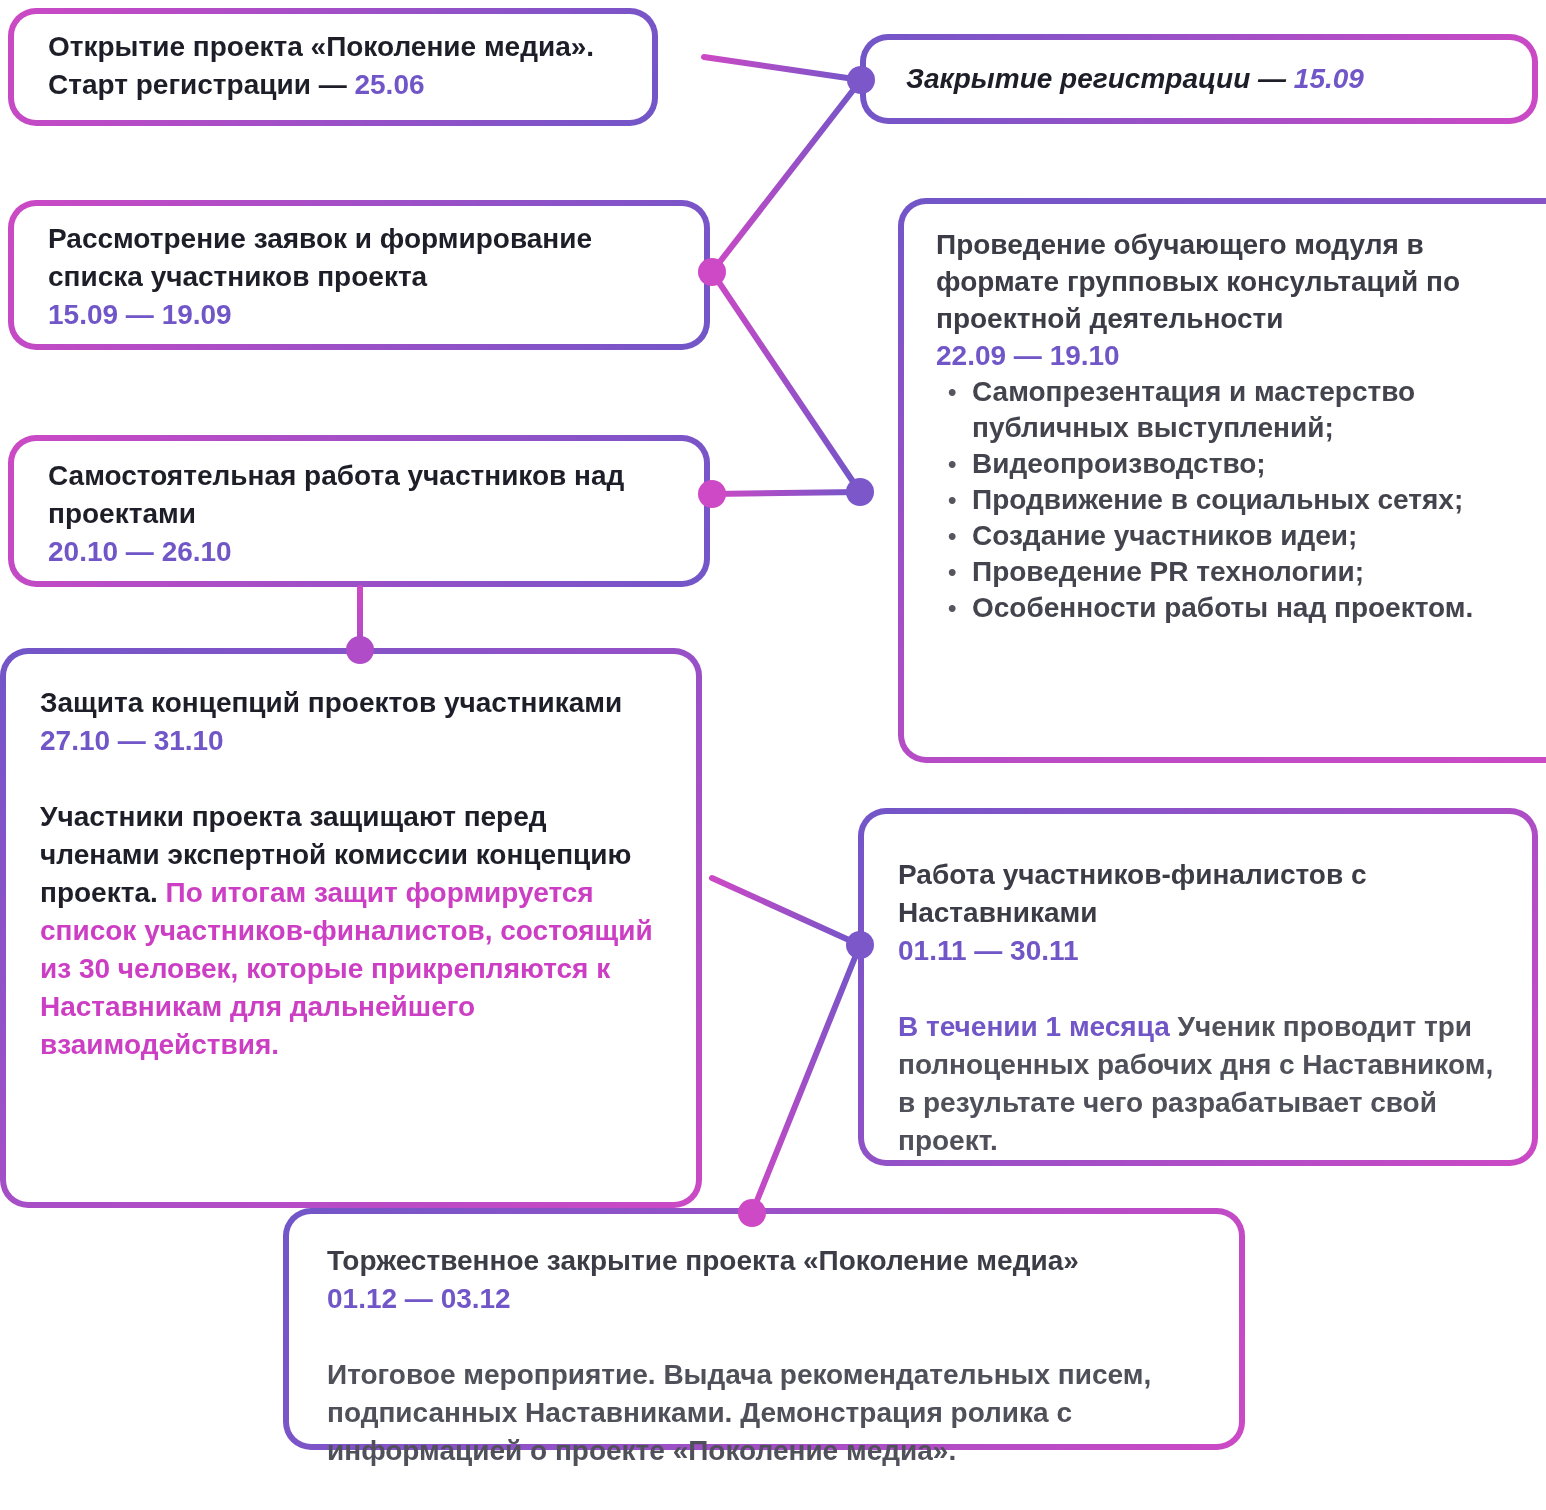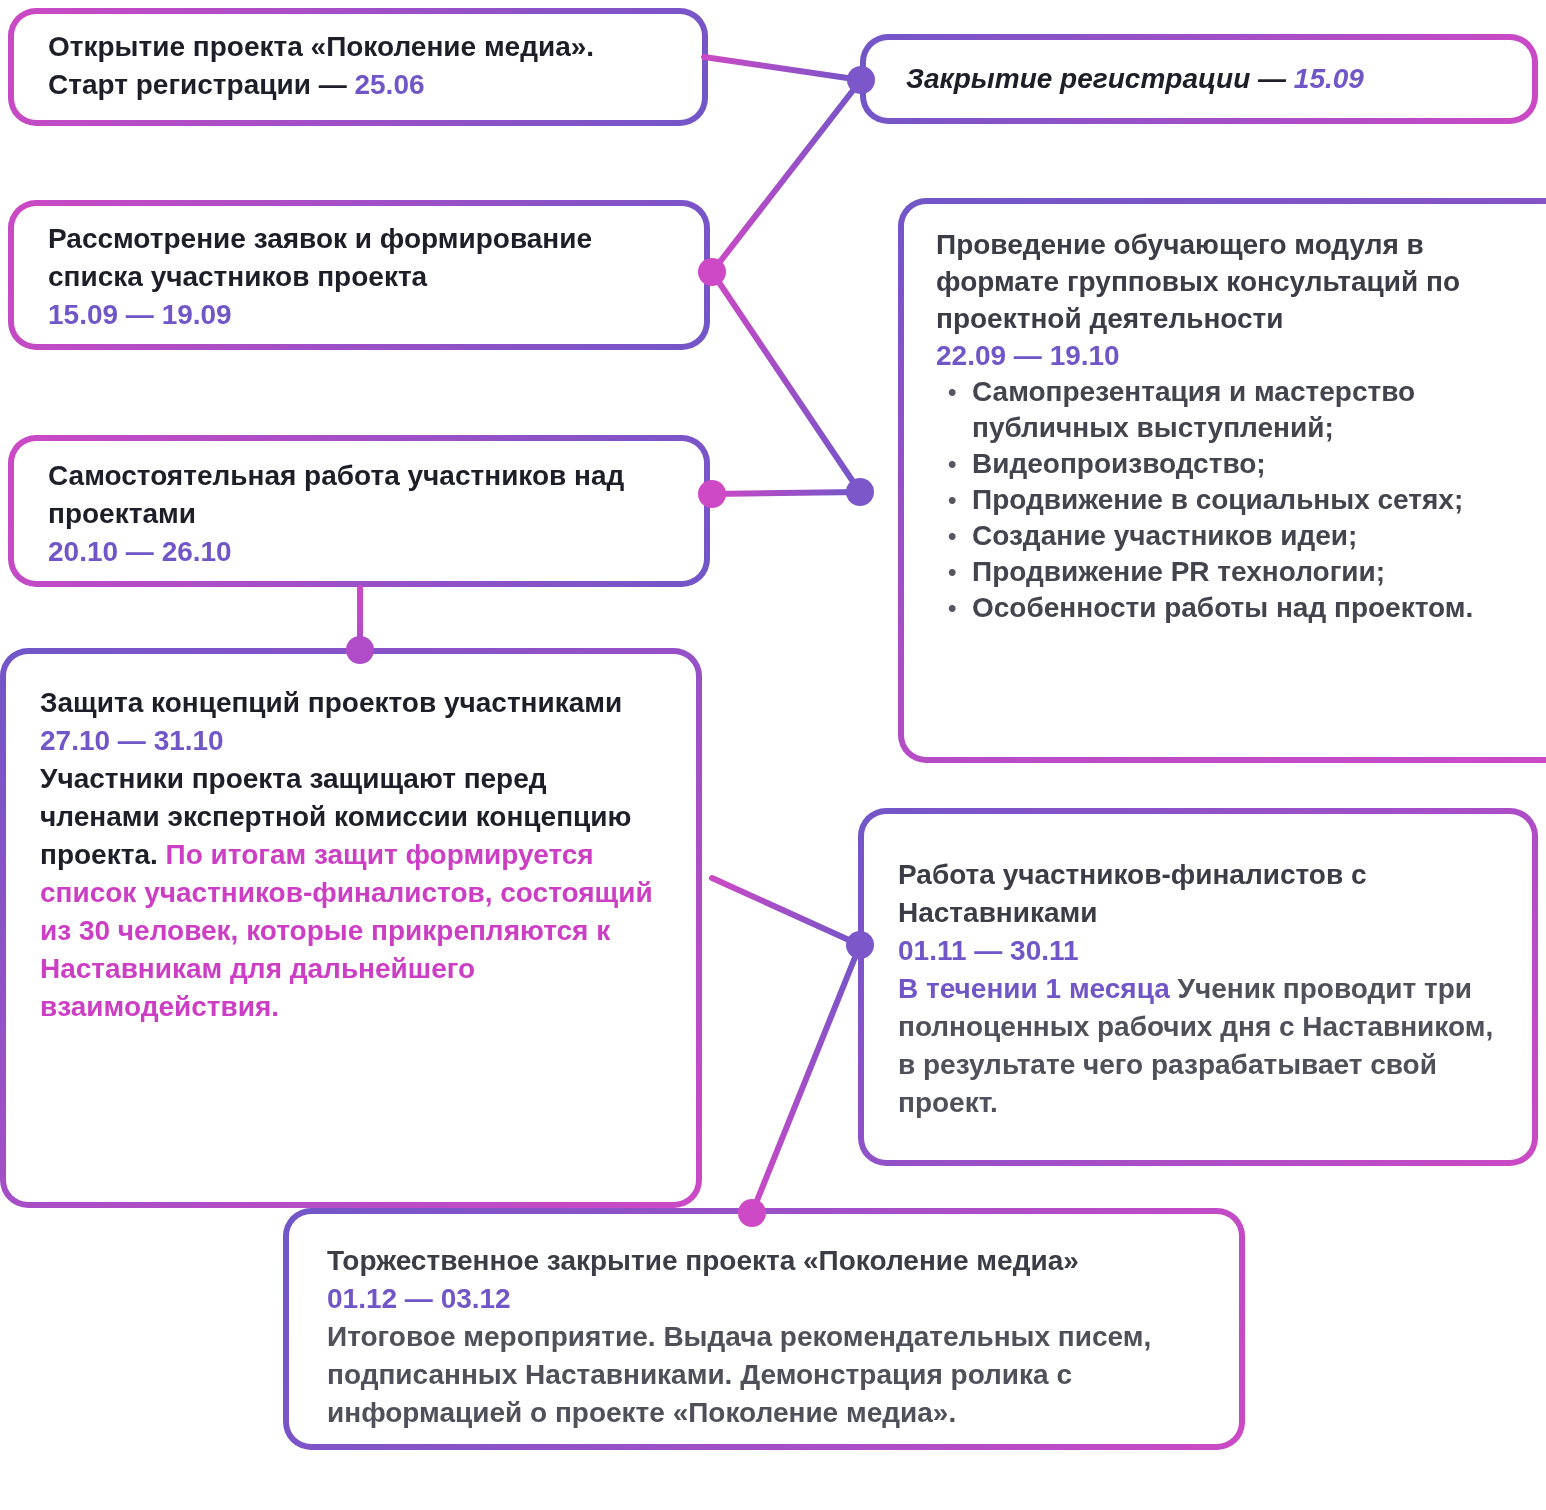--- a/index.html
+++ b/index.html
@@ -10,21 +10,21 @@
     background: #ffffff;
     font-family: "Liberation Sans", sans-serif;
     font-weight: 700;
     overflow: hidden;
   }
   .box { position: absolute; border-radius: 28px; padding: 6px; box-sizing: border-box; }
   .box-inner {
     background: #ffffff; border-radius: 22px; width: 100%; height: 100%;
     box-sizing: border-box;
   }
-  .b1 { left: 8px;   top: 8px;    width: 700px; height: 118px; background: linear-gradient(115deg,#cc49c5,#7156c8); }
+  .b1 { left: 8px;   top: 8px;    width: 650px; height: 118px; background: linear-gradient(115deg,#cc49c5,#7156c8); }
   .b1 .box-inner { padding: 14px 34px; }
   .b2 { left: 860px; top: 34px;   width: 678px; height: 90px;  background: linear-gradient(100deg,#7156c8,#cc49c5); }
   .b2 .box-inner { display: flex; align-items: center; padding: 0 40px; font-style: italic; }
   .b3 { left: 8px;   top: 200px;  width: 702px; height: 150px; background: linear-gradient(115deg,#cc49c5,#7156c8); }
   .b3 .box-inner { padding: 14px 34px; }
   .b4 { left: 858px; top: 198px;  width: 680px; height: 565px; background: linear-gradient(165deg,#7156c8,#cc49c5); margin-left: 40px; }
   .b4 .box-inner { padding: 22px 32px; }
   .b5 { left: 8px;   top: 435px;  width: 702px; height: 152px; background: linear-gradient(115deg,#cc49c5,#7156c8); }
   .b5 .box-inner { padding: 16px 34px; }
   .b6 { left: 0;   top: 648px;  width: 702px; height: 560px; background: linear-gradient(150deg,#7156c8,#cc49c5); }
@@ -35,21 +35,21 @@
   .b8 .box-inner { padding: 28px 38px; }
 
   p, ul { margin: 0; }
   .txt   { font-size: 28px; line-height: 38px; }
   .txt4  { font-size: 28px; line-height: 37px; }
   .t-dark  { color: #1e1e29; }
   .t-grey  { color: #3c3c47; }
   .t-muted { color: #50505a; }
   .date    { color: #7156c8; }
   .accent  { color: #cc3ec3; }
-  .gap     { }
+  .gap     { margin-top: 38px; }
   .gap4    { margin-top: 37px; }
 
   ul.blocks { list-style: none; padding: 0; }
   ul.blocks li { position: relative; padding-left: 36px; color: #44444e; font-size: 28px; line-height: 36px; }
   ul.blocks li::before {
     content: "\2022"; position: absolute; left: 12px; top: 0;
     color: #55555e; font-size: 24px;
   }
 
   svg.connectors { position: absolute; left: 0; top: 0; pointer-events: none; }
@@ -80,21 +80,21 @@
 
   <section class="box b4">
     <div class="box-inner">
       <p class="txt4 t-grey">Проведение обучающего модуля в формате групповых консультаций по проектной деятельности</p>
       <p class="txt4 date">22.09 — 19.10</p>
       <ul class="blocks">
         <li>Самопрезентация и мастерство публичных выступлений;</li>
         <li>Видеопроизводство;</li>
         <li>Продвижение в социальных сетях;</li>
         <li>Создание участников идеи;</li>
-        <li>Продвижение PR технологии;</li>
+        <li>Проведение PR технологии;</li>
         <li>Особенности работы над проектом.</li>
       </ul>
     </div>
   </section>
 
   <section class="box b5">
     <div class="box-inner">
       <p class="txt t-dark">Самостоятельная работа участников над проектами</p>
       <p class="txt date">20.10 — 26.10</p>
     </div>

